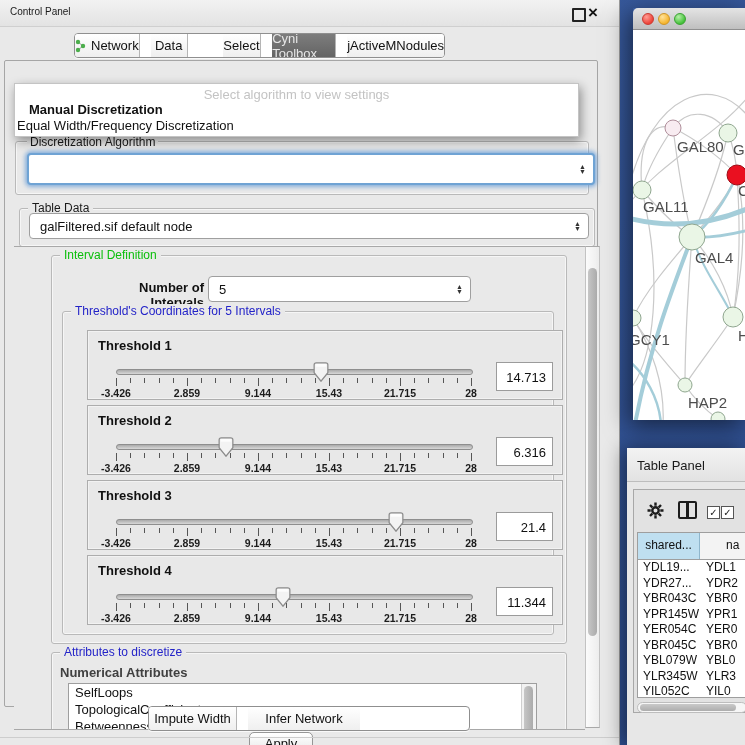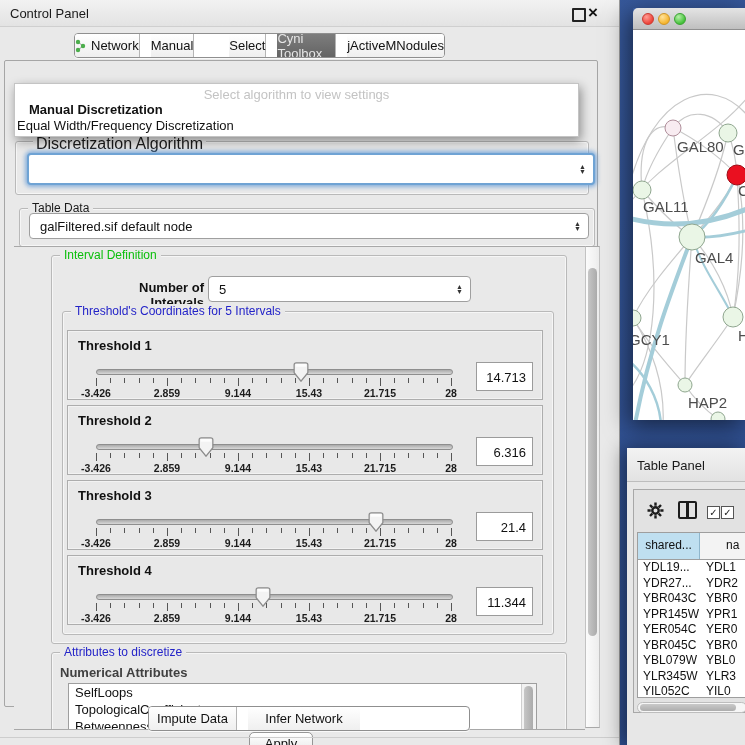--- a/index.html
+++ b/index.html
@@ -5,21 +5,21 @@
   html,body{margin:0;padding:0;}
   body{width:745px;height:745px;position:relative;overflow:hidden;
        font-family:"Liberation Sans","DejaVu Sans",sans-serif;background:#2e4d8c;}
   
   #desktop{position:absolute;inset:0;background:linear-gradient(135deg,#3e62a6,#2c4b8b);}
   
   #control-panel{position:absolute;left:0;top:0;width:619px;height:745px;background:#e9e9e9;
                  border-right:1px solid #9b9b9b;}
   #cp-titlebar{position:absolute;left:0;top:0;width:100%;height:26px;
                background:linear-gradient(#f2f2f2,#e3e3e3);border-bottom:1px solid #cfcfcf;}
-  #cp-title{position:absolute;left:10px;top:6px;font-size:13px;color:#1a1a1a;}
+  #cp-title{position:absolute;left:10px;top:6px;font-size:10px;color:#1a1a1a;}
   #float-icon{position:absolute;left:572px;top:8px;width:10px;height:10px;border:2px solid #222;border-radius:1px;}
   #close-icon{position:absolute;left:588px;top:3px;font-size:17px;font-weight:bold;color:#111;line-height:20px;}
   
   .segwrap{position:absolute;display:flex;border:1px solid #8f8f8f;border-radius:4px;overflow:hidden;
            background:#fff;box-shadow:0 1px 0 rgba(255,255,255,.7);gap:11px;}
   .seg{height:100%;box-sizing:border-box;border-right:1px solid #b5b5b5;display:flex;align-items:center;
        justify-content:center;font-size:13px;color:#111;background:linear-gradient(#ffffff,#efefef);cursor:default;}
   .seg:last-child{border-right:none;}
   .seg.selected{background:linear-gradient(#7d7d7d,#646464);color:#e6e6e6;}
   .seg .neticon{margin-right:5px;}
@@ -31,21 +31,21 @@
   .groupbox{position:absolute;border:1px solid #b9b9b9;border-radius:3px;box-shadow:inset 0 0 0 1px #f6f6f6;}
   .grouptitle{position:absolute;top:-8px;left:8px;background:#e9e9e9;padding:0 4px;font-size:12px;line-height:14px;}
   .gt-black{color:#1a1a1a;} .gt-green{color:#0bbf0b;} .gt-blue{color:#2323c8;}
   .combo{position:absolute;background:#fff;border:1px solid #9f9f9f;border-radius:4px;
          font-size:13px;color:#111;}
   .combo .ctext{position:absolute;left:10px;top:50%;transform:translateY(-50%);white-space:nowrap;}
   .stepper{position:absolute;right:7px;top:50%;transform:translateY(-50%);display:flex;flex-direction:column;
            align-items:center;color:#333;font-size:7px;line-height:5px;}
   
   #alg-group{left:10px;top:80px;width:572px;height:52px;}
-  #alg-label{position:absolute;left:28px;top:74px;font-size:16px;color:#1a1a1a;background:#e9e9e9;padding:0 3px;z-index:2;}
+  #alg-label{position:absolute;left:22px;top:74px;font-size:12px;color:#1a1a1a;background:#e9e9e9;padding:0 3px;z-index:2;}
   #alg-combo{left:22px;top:92px;width:564px;height:28px;border:2px solid #6fa3d4;
              box-shadow:0 0 4px 2px rgba(100,155,215,.75);z-index:3;}
   
   #alg-popup{position:absolute;left:14px;top:83px;width:563px;height:52px;background:#fff;
              border:1px solid #c4c4c4;box-shadow:2px 4px 10px rgba(0,0,0,.40);z-index:40;}
   #popup-hint{position:absolute;left:0;right:0;top:3px;text-align:center;font-size:13px;color:#c3c3c3;}
   .popup-opt{position:absolute;left:2px;font-size:13px;color:#111;white-space:nowrap;}
   #popup-opt0{top:18px;font-weight:bold;}
   #popup-opt1{top:34px;}
   
@@ -58,21 +58,21 @@
   #vscroll{position:absolute;left:580px;top:185px;width:15px;height:482px;background:linear-gradient(to right,#fbfbfb,#ededed);
            border:1px solid #c2c2c2;border-top:1px solid #a8a8a8;border-bottom:1px solid #a8a8a8;box-sizing:border-box;}
   #vthumb{position:absolute;left:2px;top:21px;width:9px;height:368px;border-radius:5px;
           background:linear-gradient(to right,#c6c6c6,#ababab);}
   
   #interval-group{left:37px;top:8px;width:514px;height:387px;}
   #noi-label{position:absolute;left:30px;top:24px;width:122px;text-align:right;font-size:13px;font-weight:bold;color:#111;}
   #noi-combo{left:156px;top:20px;width:261px;height:24px;}
   #thr-group{position:absolute;left:10px;top:55px;width:490px;height:322px;border:1px solid #b9b9b9;
              border-radius:3px;box-shadow:inset 0 0 0 1px #f6f6f6;}
-  .thr-panel{position:absolute;left:4px;width:476px;height:70px;border:1px solid #adadad;
+  .thr-panel{position:absolute;left:24px;width:476px;height:70px;border:1px solid #adadad;
              box-shadow:inset 0 0 0 1px #f2f2f2;background:#e8e8e8;box-sizing:border-box;}
   .thr-label{position:absolute;left:10px;top:7px;font-size:13px;font-weight:bold;color:#111;}
   .slider-zone{position:absolute;left:28px;top:30px;width:355px;height:38px;}
   .track{position:absolute;left:0;top:8px;width:100%;height:4px;border:1px solid #8e8e8e;border-radius:3px;
          background:linear-gradient(#aaaaaa,#d8d8d8);}
   .tick{position:absolute;width:1px;background:#555;}
   .tick.minor{top:17px;height:5px;}
   .tick.major{top:17px;height:8px;}
   .ticklabel{position:absolute;top:26px;transform:translateX(-50%);font-size:10.5px;font-weight:bold;color:#1c1c1c;white-space:nowrap;}
   .thumb{position:absolute;top:1px;width:16px;height:20px;}
@@ -147,21 +147,21 @@
       <div class="seg" style="width: 74px;">
         <svg width="11" height="14" viewBox="0 0 11 14" class="neticon">
           <path d="M3 3 L8 7 L3 11" stroke="#9a9a9a" fill="none"></path>
           <circle cx="3" cy="3" r="2.2" fill="#4cae4c"></circle>
           <circle cx="8" cy="7" r="2.2" fill="#4cae4c"></circle>
           <circle cx="3" cy="11" r="2.2" fill="#4cae4c"></circle>
         </svg>
         <span>Network</span>
       </div>
       <div class="seg" style="width: 49px;">
-        <span>Manual</span>
+        <span>Data</span>
       </div>
       <div class="seg" style="width: 51px; margin-left: 24px;">
         <span>Select</span>
       </div>
       <div class="seg selected" style="width: 85px;">
         <span>Cyni Toolbox</span>
       </div>
       <div class="seg" style="width: 110px; align-items: center;">
         <span>jActiveMNodules</span>
       </div>
@@ -395,21 +395,21 @@
     </div>
     <div id="vscroll">
       <div id="vthumb"></div>
     </div>
 
     <div id="apply-btn">Apply</div>
   </div>
 
   <div id="bottom-tabs" class="segwrap">
       <div class="seg" style="width: 88px;">
-        <span>Impute Data</span>
+        <span>Impute Width</span>
       </div>
       <div class="seg" style="width: 112px;">
         <span>Infer Network</span>
       </div>
     </div>
   <div id="cp-bottom-line"></div>
 
   <div id="alg-popup">
     <div id="popup-hint">Select algorithm to view settings</div>
     <div id="popup-opt0" class="popup-opt" style="font-weight: bold; padding-left: 12px;">Manual Discretization</div>

